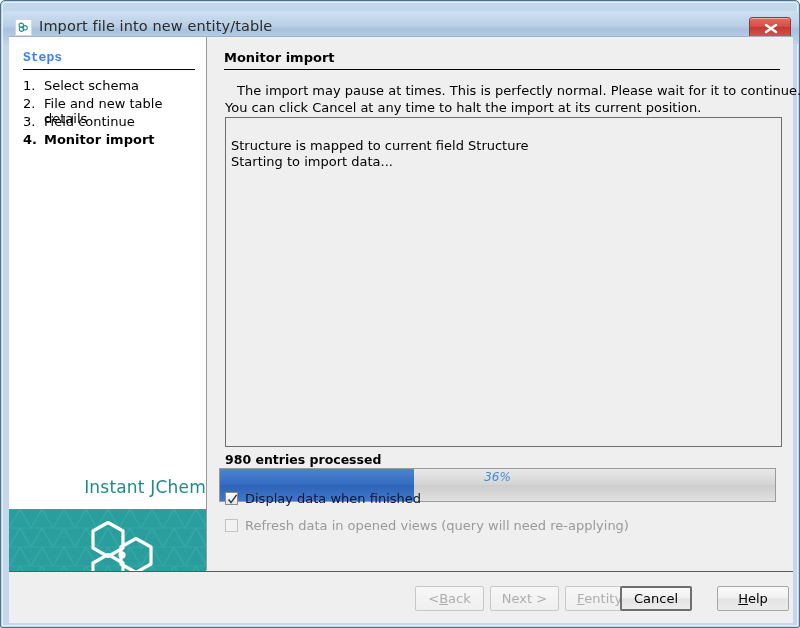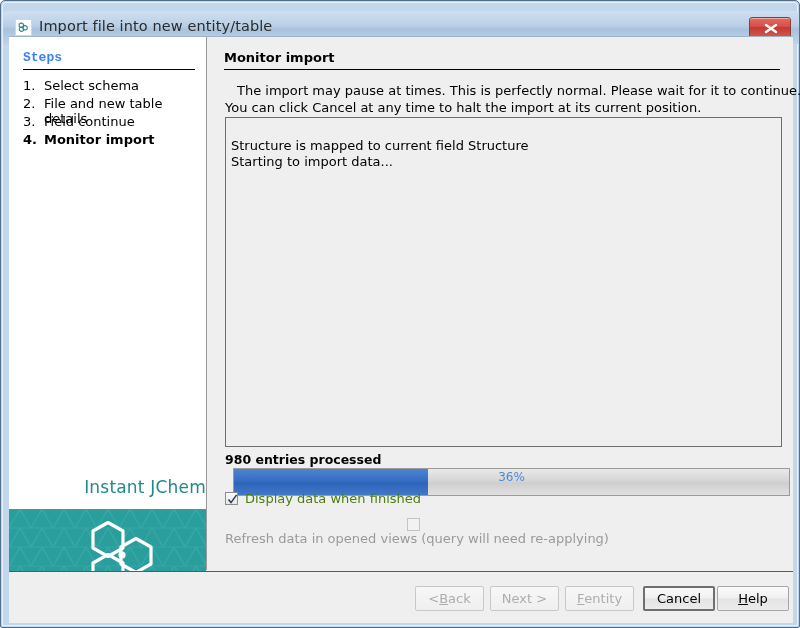--- a/index.html
+++ b/index.html
@@ -191,26 +191,27 @@
   }
 
   #entries-label {
     position: absolute;
     left: 18px; top: 415px;
     font-size: 12.5px; font-weight: bold; color: #000;
   }
 
   #progress-track {
     position: absolute;
-    left: 26px; top: 431px;
-    width: 557px; height: 28px;
+    left: 12px; top: 431px;
+    width: 557px; height: 34px;
     box-sizing: border-box;
     border: 1px solid #9a9a9a;
     background: linear-gradient(to bottom, #e9e9e9 0%, #d3d3d3 50%, #cdcdcd 51%, #e0e0e0 100%);
     overflow: hidden;
+    font-style: italic;
   }
   #progress-fill {
     position: absolute;
     left: 0; top: 0; bottom: 0;
     background: linear-gradient(to bottom, #4d83d0 0%, #336bc0 50%, #2d63b8 51%, #4278c9 100%);
   }
   #progress-text {
     position: absolute;
     left: 0; right: 0; top: 1px;
     text-align: center;
@@ -219,22 +220,22 @@
     line-height: 15px;
   }
 
   .checkrow {
     position: absolute;
     left: 18px;
     display: flex;
     align-items: center;
     font-size: 13px;
   }
-  #check-display { top: 454px; color: #4d7c0f; }
-  #check-refresh { top: 481px; color: #9a9a9a; flex-direction: column; }
+  #check-display { top: 454px; color: #0f172a; }
+  #check-refresh { top: 481px; color: #9a9a9a; }
   .cbox {
     width: 13px; height: 13px;
     box-sizing: border-box;
     margin-right: 7px;
     border: 1px solid #8c8c8c;
     background: linear-gradient(to bottom, #fbfbfb, #e6e6e6);
     position: relative;
     flex: 0 0 13px;
   }
   .cbox.disabled {
@@ -273,21 +274,21 @@
     border-color: #c8c8c8;
     background: linear-gradient(to bottom, #f7f7f7, #efefef);
     cursor: default;
   }
   .btn.default {
     border: 2px solid #6f6f6f;
   }
   #btn-back   { left: 406px; width: 69px; }
   #btn-next   { left: 481px; width: 69px; }
   #btn-finish { left: 556px; width: 69px; }
-  #btn-cancel { left: 634px; width: 72px; }
+  #btn-cancel { left: 611px; width: 72px; }
   #btn-help   { left: 708px; width: 72px; }
   .mn { text-decoration: underline; }
 </style>
 </head>
 <body>
 
 <div id="window">
 
   <div id="titlebar">
 

